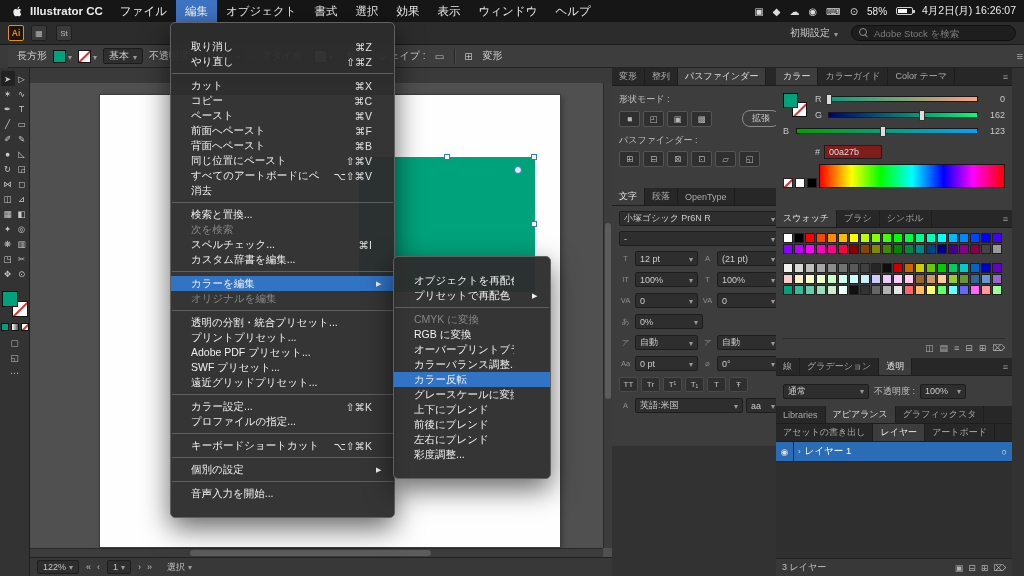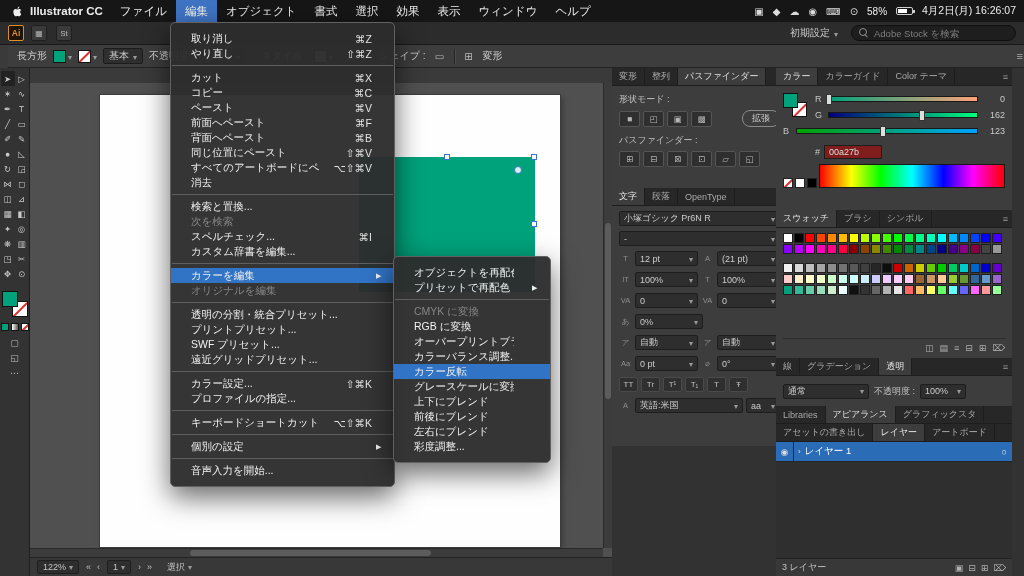--- a/index.html
+++ b/index.html
@@ -146,21 +146,21 @@
 .leye{width:18px;height:100%;display:flex;align-items:center;justify-content:center;border-right:1px solid #262626;color:#ddd;font-size:9px;flex:none}
 .lchev{font-size:8px;color:#ddd}
 .lname{flex:1;font-size:9.5px}
 .ltarget{font-size:9px;color:#eee}
 .lyfiller{flex:1}
 .lyfooter{height:18px;background:#383838;border-top:1px solid #222;display:flex;align-items:center;padding:0 6px;font-size:9px;color:#c0c0c0}
 .lyfooter .ftics{margin-left:auto;display:flex;gap:5px}
 .ftics{display:flex;gap:6px}
 
 
-.menu,.submenu{position:absolute;background:rgba(45,45,45,.96);border:1px solid #616161;border-radius:5px;box-shadow:0 10px 28px rgba(0,0,0,.6);padding:8px 0;z-index:60}
+.menu,.submenu{position:absolute;background:rgba(45,45,45,.96);border:1px solid #616161;border-radius:5px;box-shadow:0 10px 28px rgba(0,0,0,.6);padding:16px 0;z-index:60}
 .menu{left:170px;top:22px;width:225px}
 .submenu{left:393px;top:256px;width:158px;z-index:61}
 .mrow{display:flex;align-items:center;height:15px;padding:0 9px 0 20px;font-size:10.5px;color:#f0f0f0;white-space:nowrap}
 .mlabel{flex:1;overflow:hidden}
 .mshort{margin-left:14px;color:#e3e3e3}
 .marrow{width:9px;margin-left:4px;font-size:7px;visibility:hidden}
 .marrow::after{content:"▶"}
 .marrow.show{visibility:visible}
 .mrow.hl{background:#3173c5}
 .mrow.disabled,.mrow.disabled .mshort{color:#858585}
@@ -1027,20 +1027,25 @@
           <span class="mshort" data-name="menu-item-shortcut"></span>
           <span class="marrow" data-name="submenu-arrow-icon"></span>
         </div>
 
         <div class="mrow" data-name="edit-menu-item">
           <span class="mlabel" data-name="menu-item-label">プリントプリセット...</span>
           <span class="mshort" data-name="menu-item-shortcut"></span>
           <span class="marrow" data-name="submenu-arrow-icon"></span>
         </div>
 
+        <div class="mrow" data-name="edit-menu-item">
+          <span class="mlabel" data-name="menu-item-label">Adobe PDF プリセット...</span>
+          <span class="mshort" data-name="menu-item-shortcut"></span>
+          <span class="marrow" data-name="submenu-arrow-icon"></span>
+        </div>
 
         <div class="mrow" data-name="edit-menu-item">
           <span class="mlabel" data-name="menu-item-label">SWF プリセット...</span>
           <span class="mshort" data-name="menu-item-shortcut"></span>
           <span class="marrow" data-name="submenu-arrow-icon"></span>
         </div>
 
         <div class="mrow" data-name="edit-menu-item">
           <span class="mlabel" data-name="menu-item-label">遠近グリッドプリセット...</span>
           <span class="mshort" data-name="menu-item-shortcut"></span>

